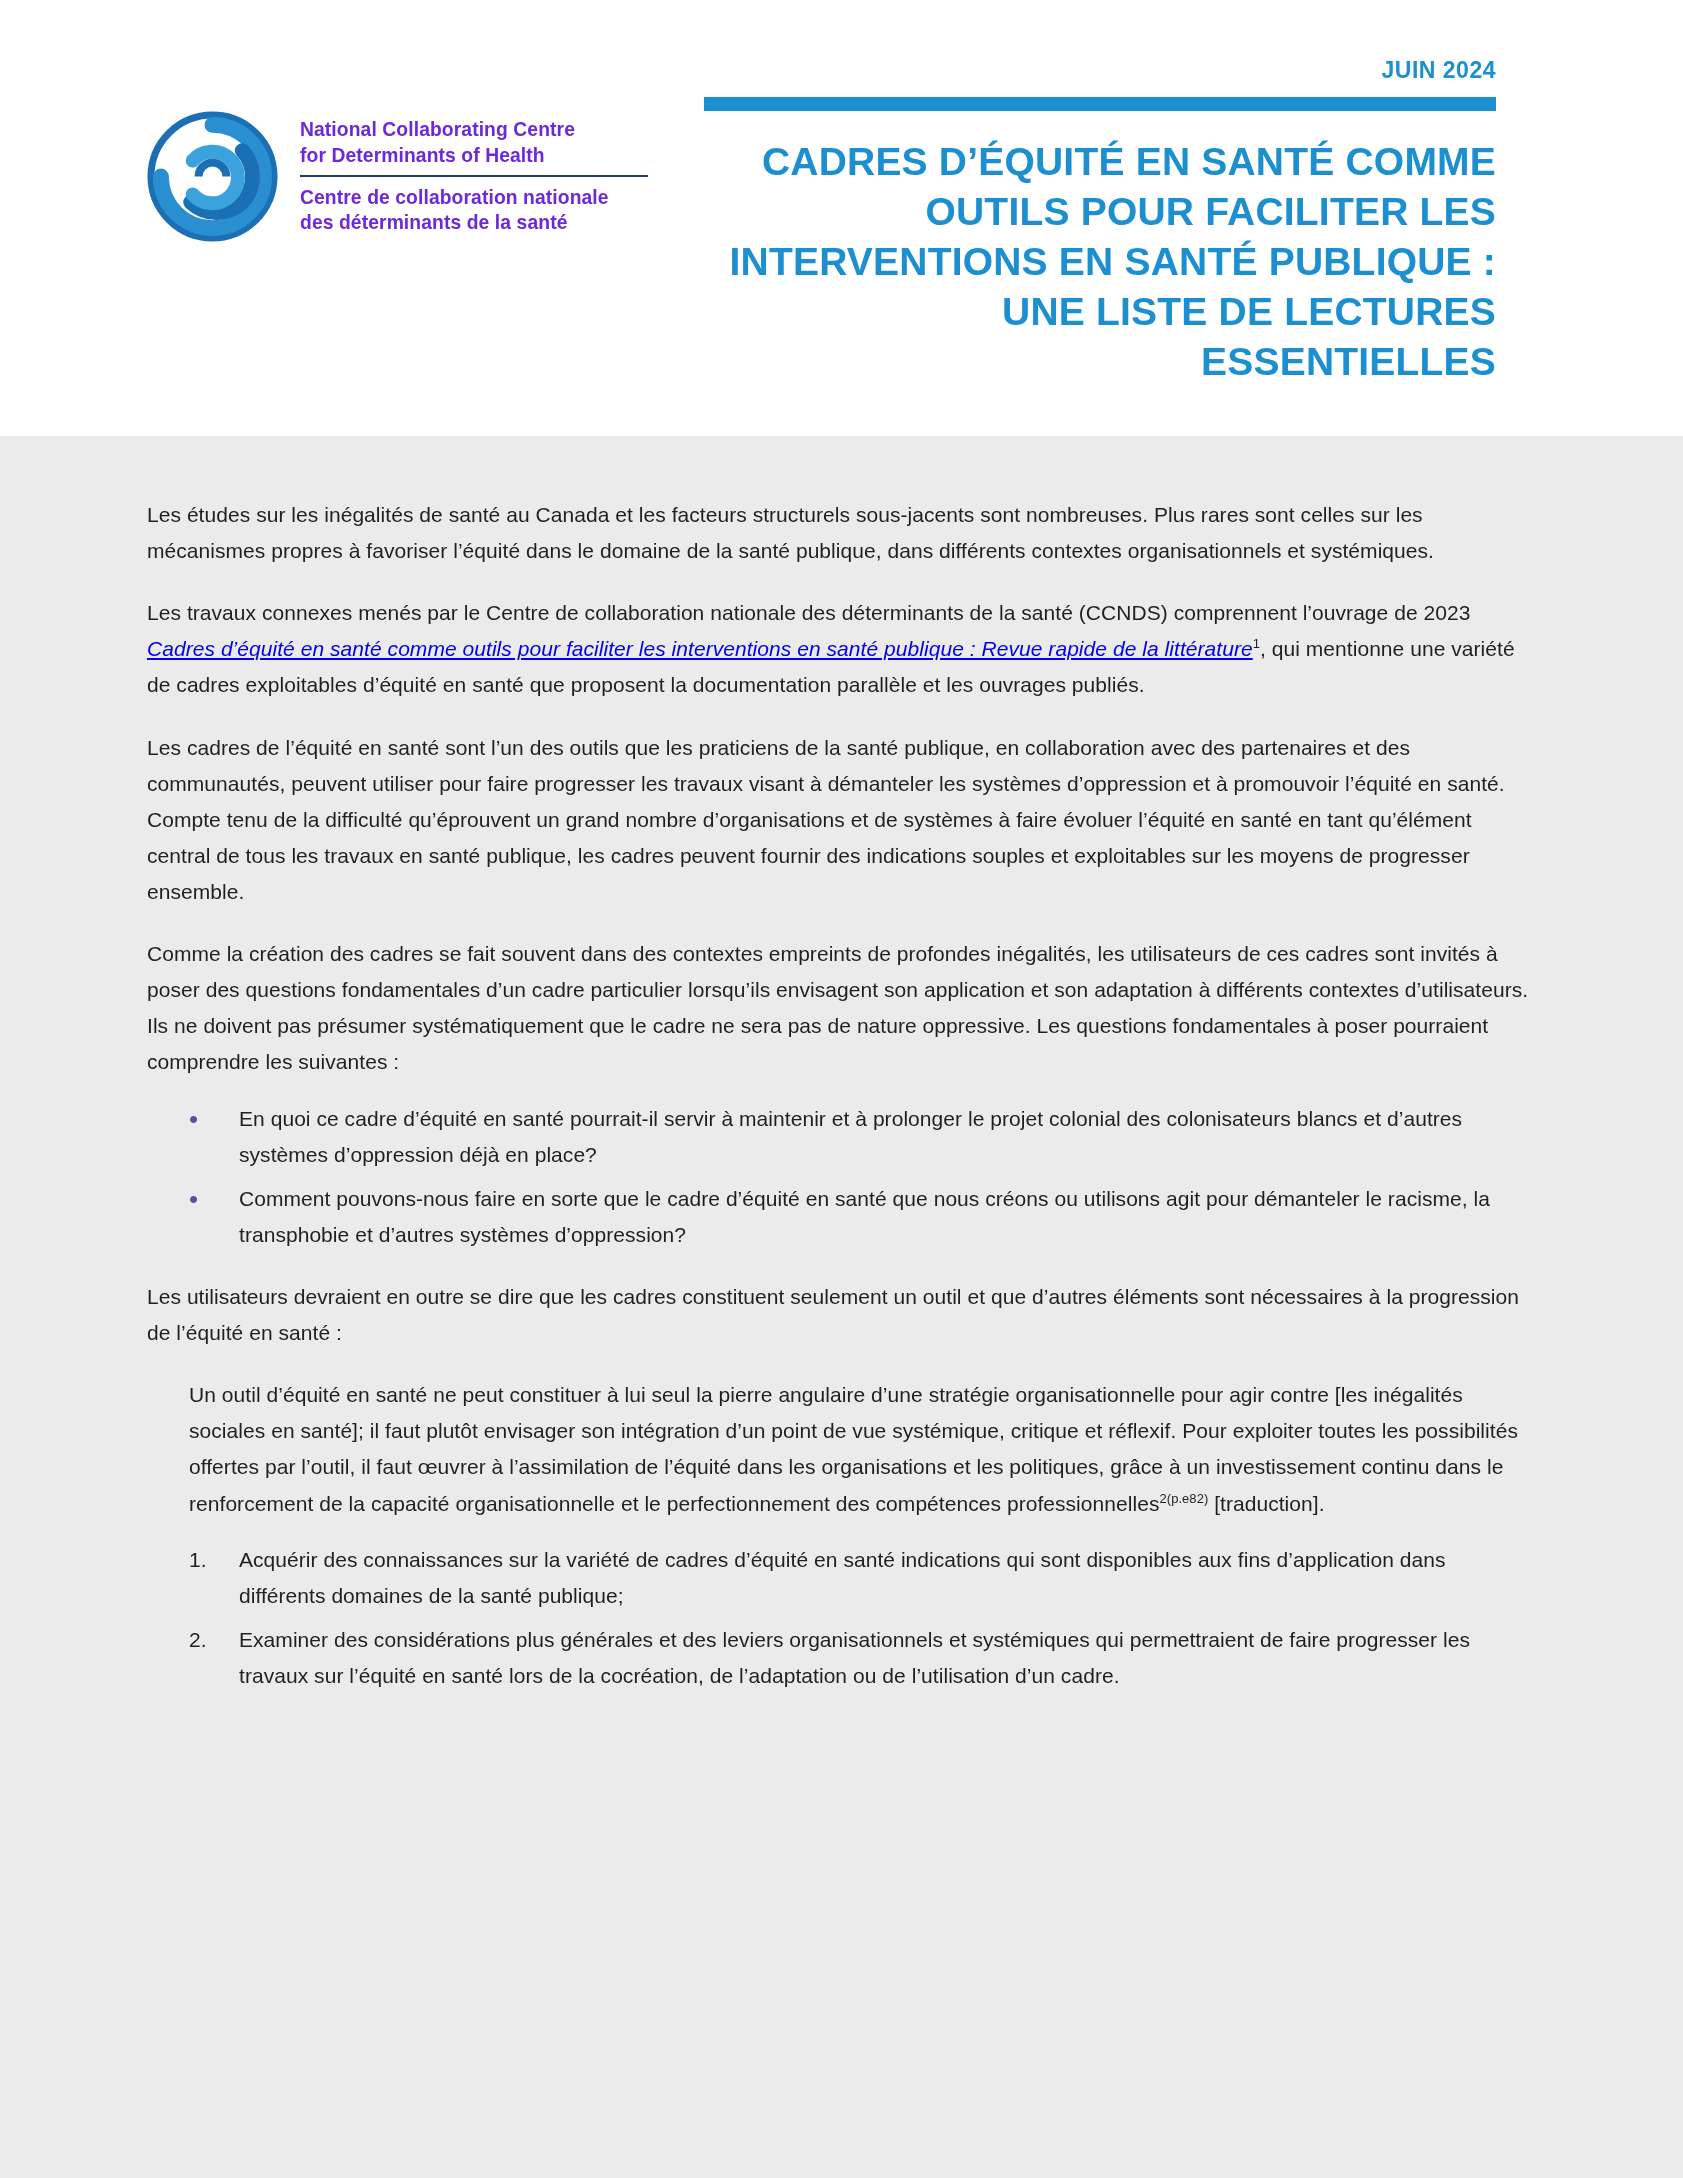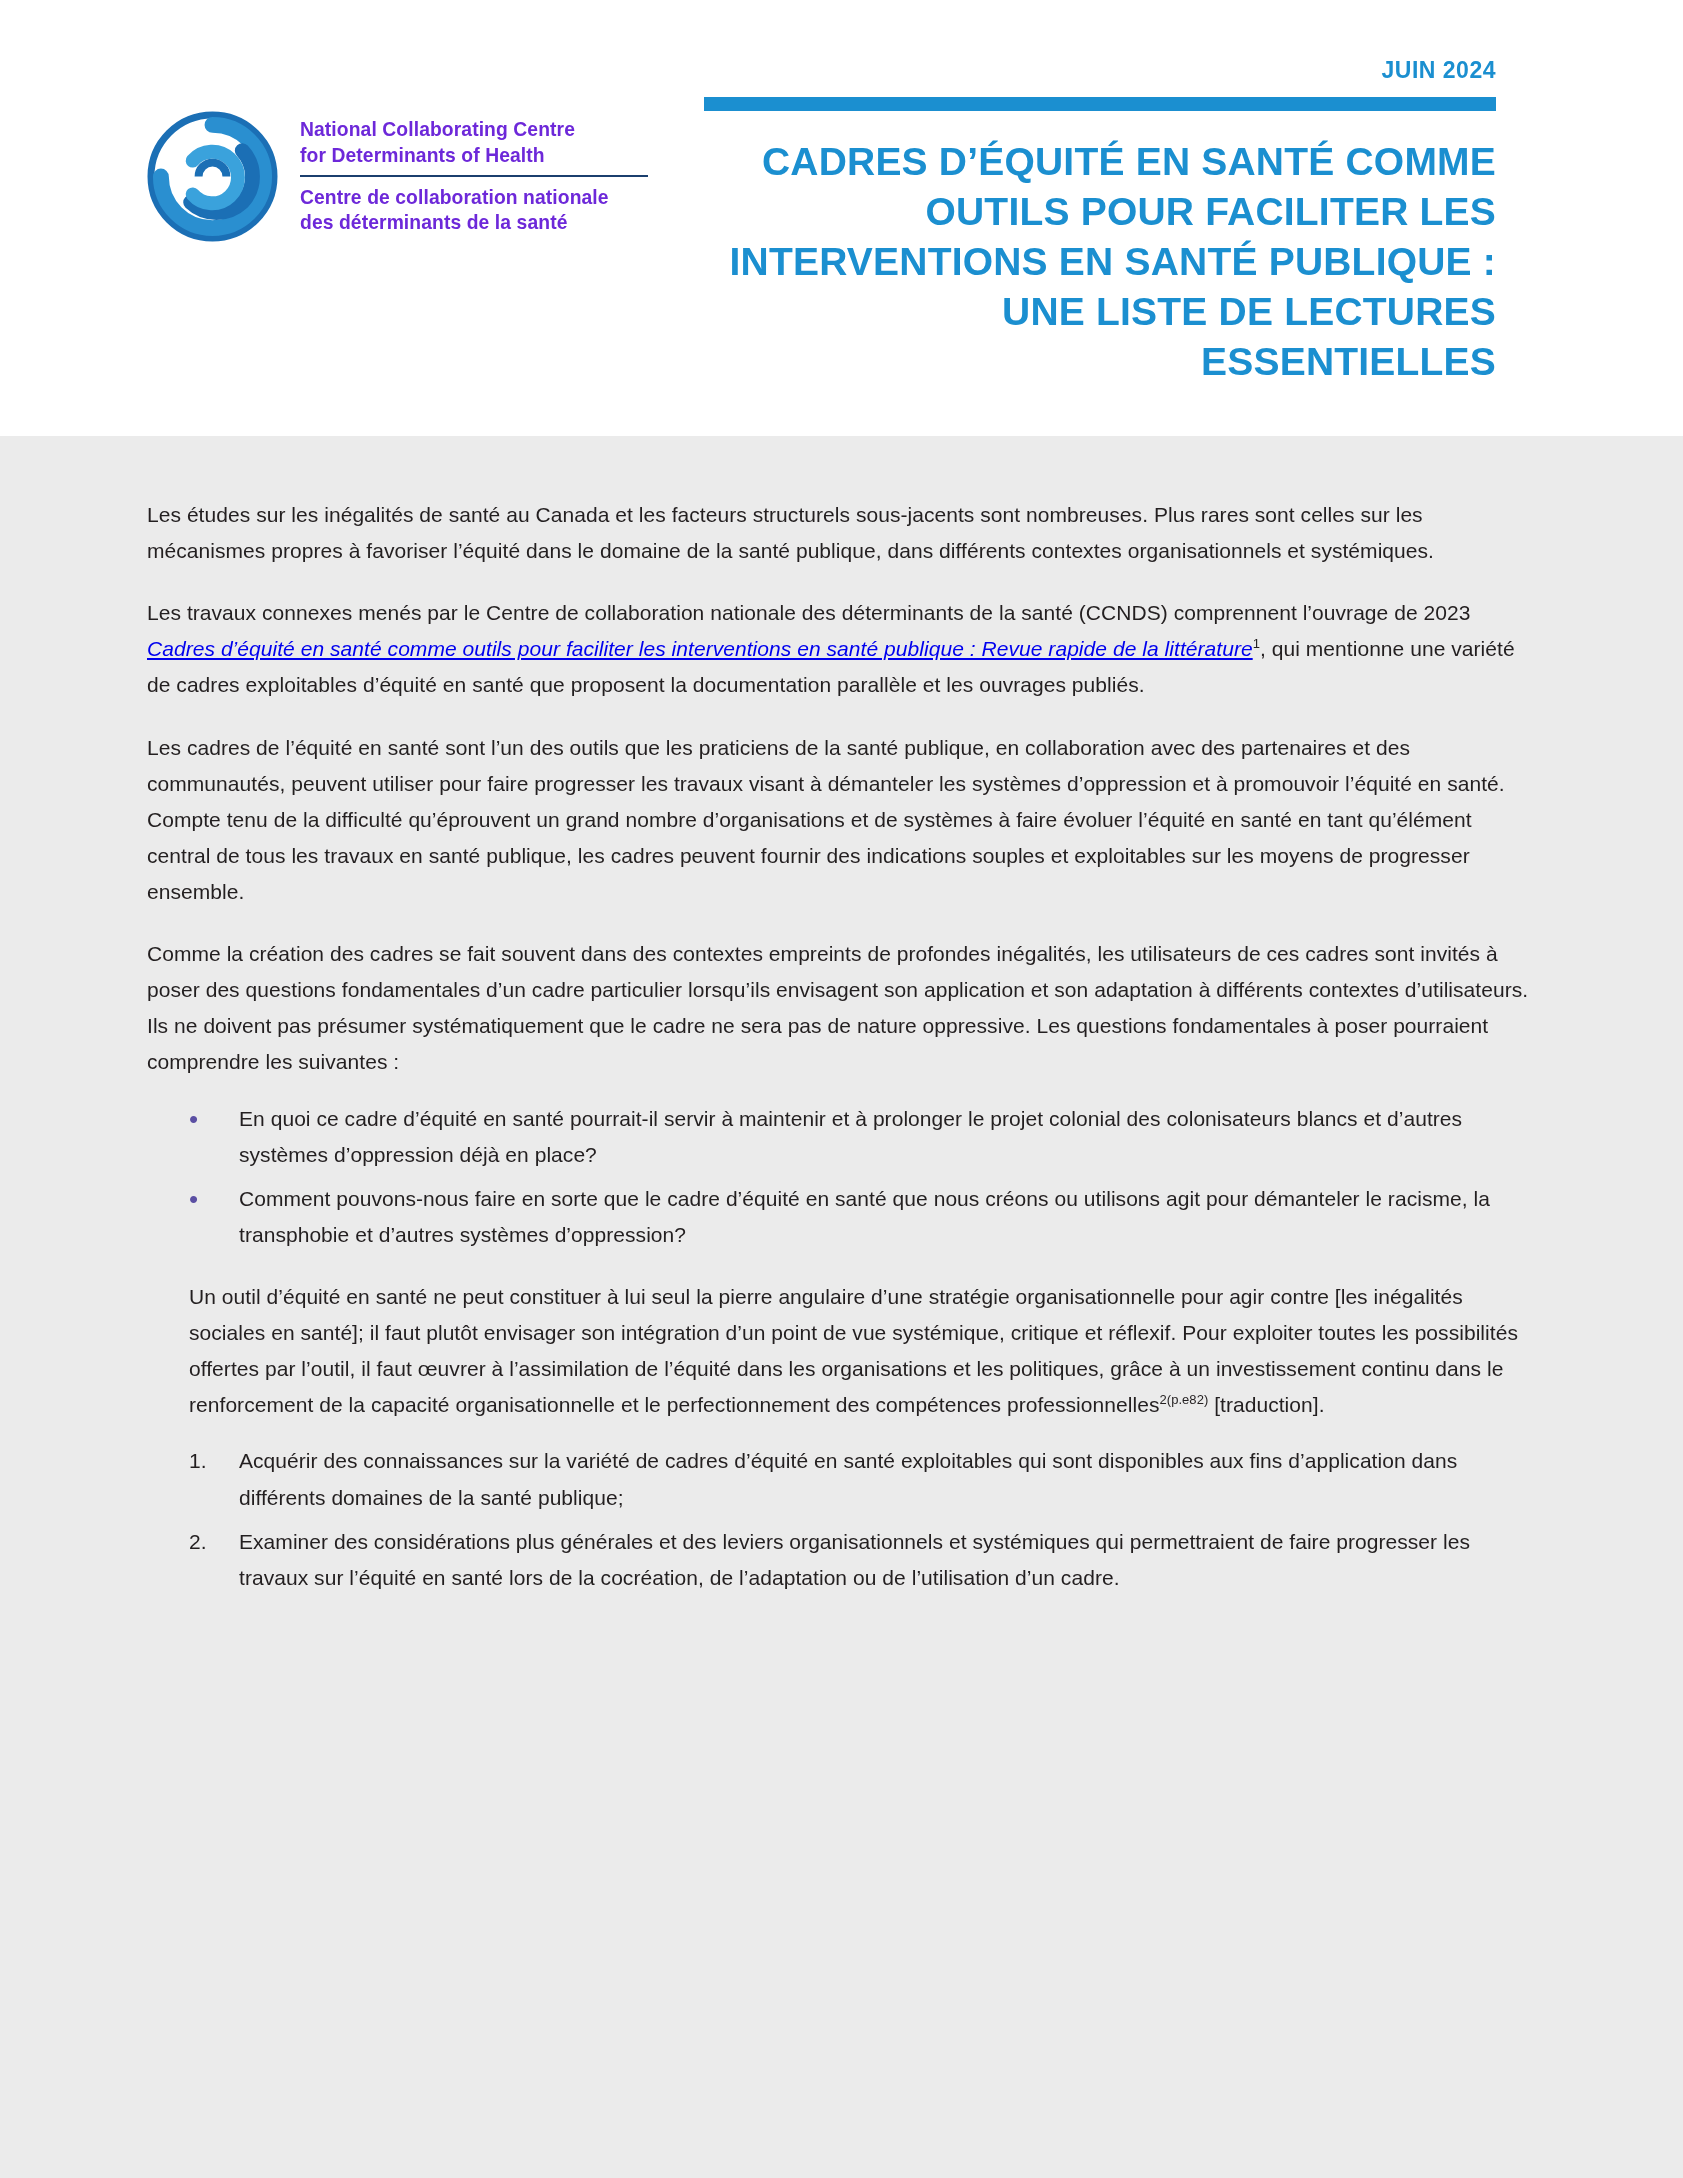--- a/index.html
+++ b/index.html
@@ -200,27 +200,28 @@
 
     <p>Les cadres de l’équité en santé sont l’un des outils que les praticiens de la santé publique, en collaboration avec des partenaires et des communautés, peuvent utiliser pour faire progresser les travaux visant à démanteler les systèmes d’oppression et à promouvoir l’équité en santé. Compte tenu de la difficulté qu’éprouvent un grand nombre d’organisations et de systèmes à faire évoluer l’équité en santé en tant qu’élément central de tous les travaux en santé publique, les cadres peuvent fournir des indications souples et exploitables sur les moyens de progresser ensemble.</p>
 
     <p>Comme la création des cadres se fait souvent dans des contextes empreints de profondes inégalités, les utilisateurs de ces cadres sont invités à poser des questions fondamentales d’un cadre particulier lorsqu’ils envisagent son application et son adaptation à différents contextes d’utilisateurs. Ils ne doivent pas présumer systématiquement que le cadre ne sera pas de nature oppressive. Les questions fondamentales à poser pourraient comprendre les suivantes :</p>
 
     <ul class="bullets">
       <li>En quoi ce cadre d’équité en santé pourrait-il servir à maintenir et à prolonger le projet colonial des colonisateurs blancs et d’autres systèmes d’oppression déjà en place?</li>
       <li>Comment pouvons-nous faire en sorte que le cadre d’équité en santé que nous créons ou utilisons agit pour démanteler le racisme, la transphobie et d’autres systèmes d’oppression?</li>
     </ul>
 
+    <p>Les utilisateurs devraient en outre se dire que les cadres constituent seulement un outil et que d’autres éléments sont nécessaires à la progression de l’équité en santé :</p>
 
     <div class="blockquote">
       <p><span>Un outil d’équité en santé ne peut constituer à lui seul la pierre angulaire d’une stratégie organisationnelle pour agir contre [les inégalités sociales en santé]; il faut plutôt envisager son intégration d’un point de vue systémique, critique et réflexif. Pour exploiter toutes les possibilités offertes par l’outil, il faut œuvrer à l’assimilation de l’équité dans les organisations et les politiques, grâce à un investissement continu dans le renforcement de la capacité organisationnelle et le perfectionnement des compétences professionnelles</span><sup>2(p.e82)</sup><span>  [traduction].</span></p>
     </div>
 
 
     <ol class="numbered">
-      <li>Acquérir des connaissances sur la variété de cadres d’équité en santé exploitables qui sont disponibles aux fins d’application dans différents domaines de la santé publique;</li>
+      <li>Acquérir des connaissances sur la variété de cadres d’équité en santé indications qui sont disponibles aux fins d’application dans différents domaines de la santé publique;</li>
       <li>Examiner des considérations plus générales et des leviers organisationnels et systémiques qui permettraient de faire progresser les travaux sur l’équité en santé lors de la cocréation, de l’adaptation ou de l’utilisation d’un cadre.</li>
     </ol>
 
 
   </div>
 </div>
 
 
 </body></html>

